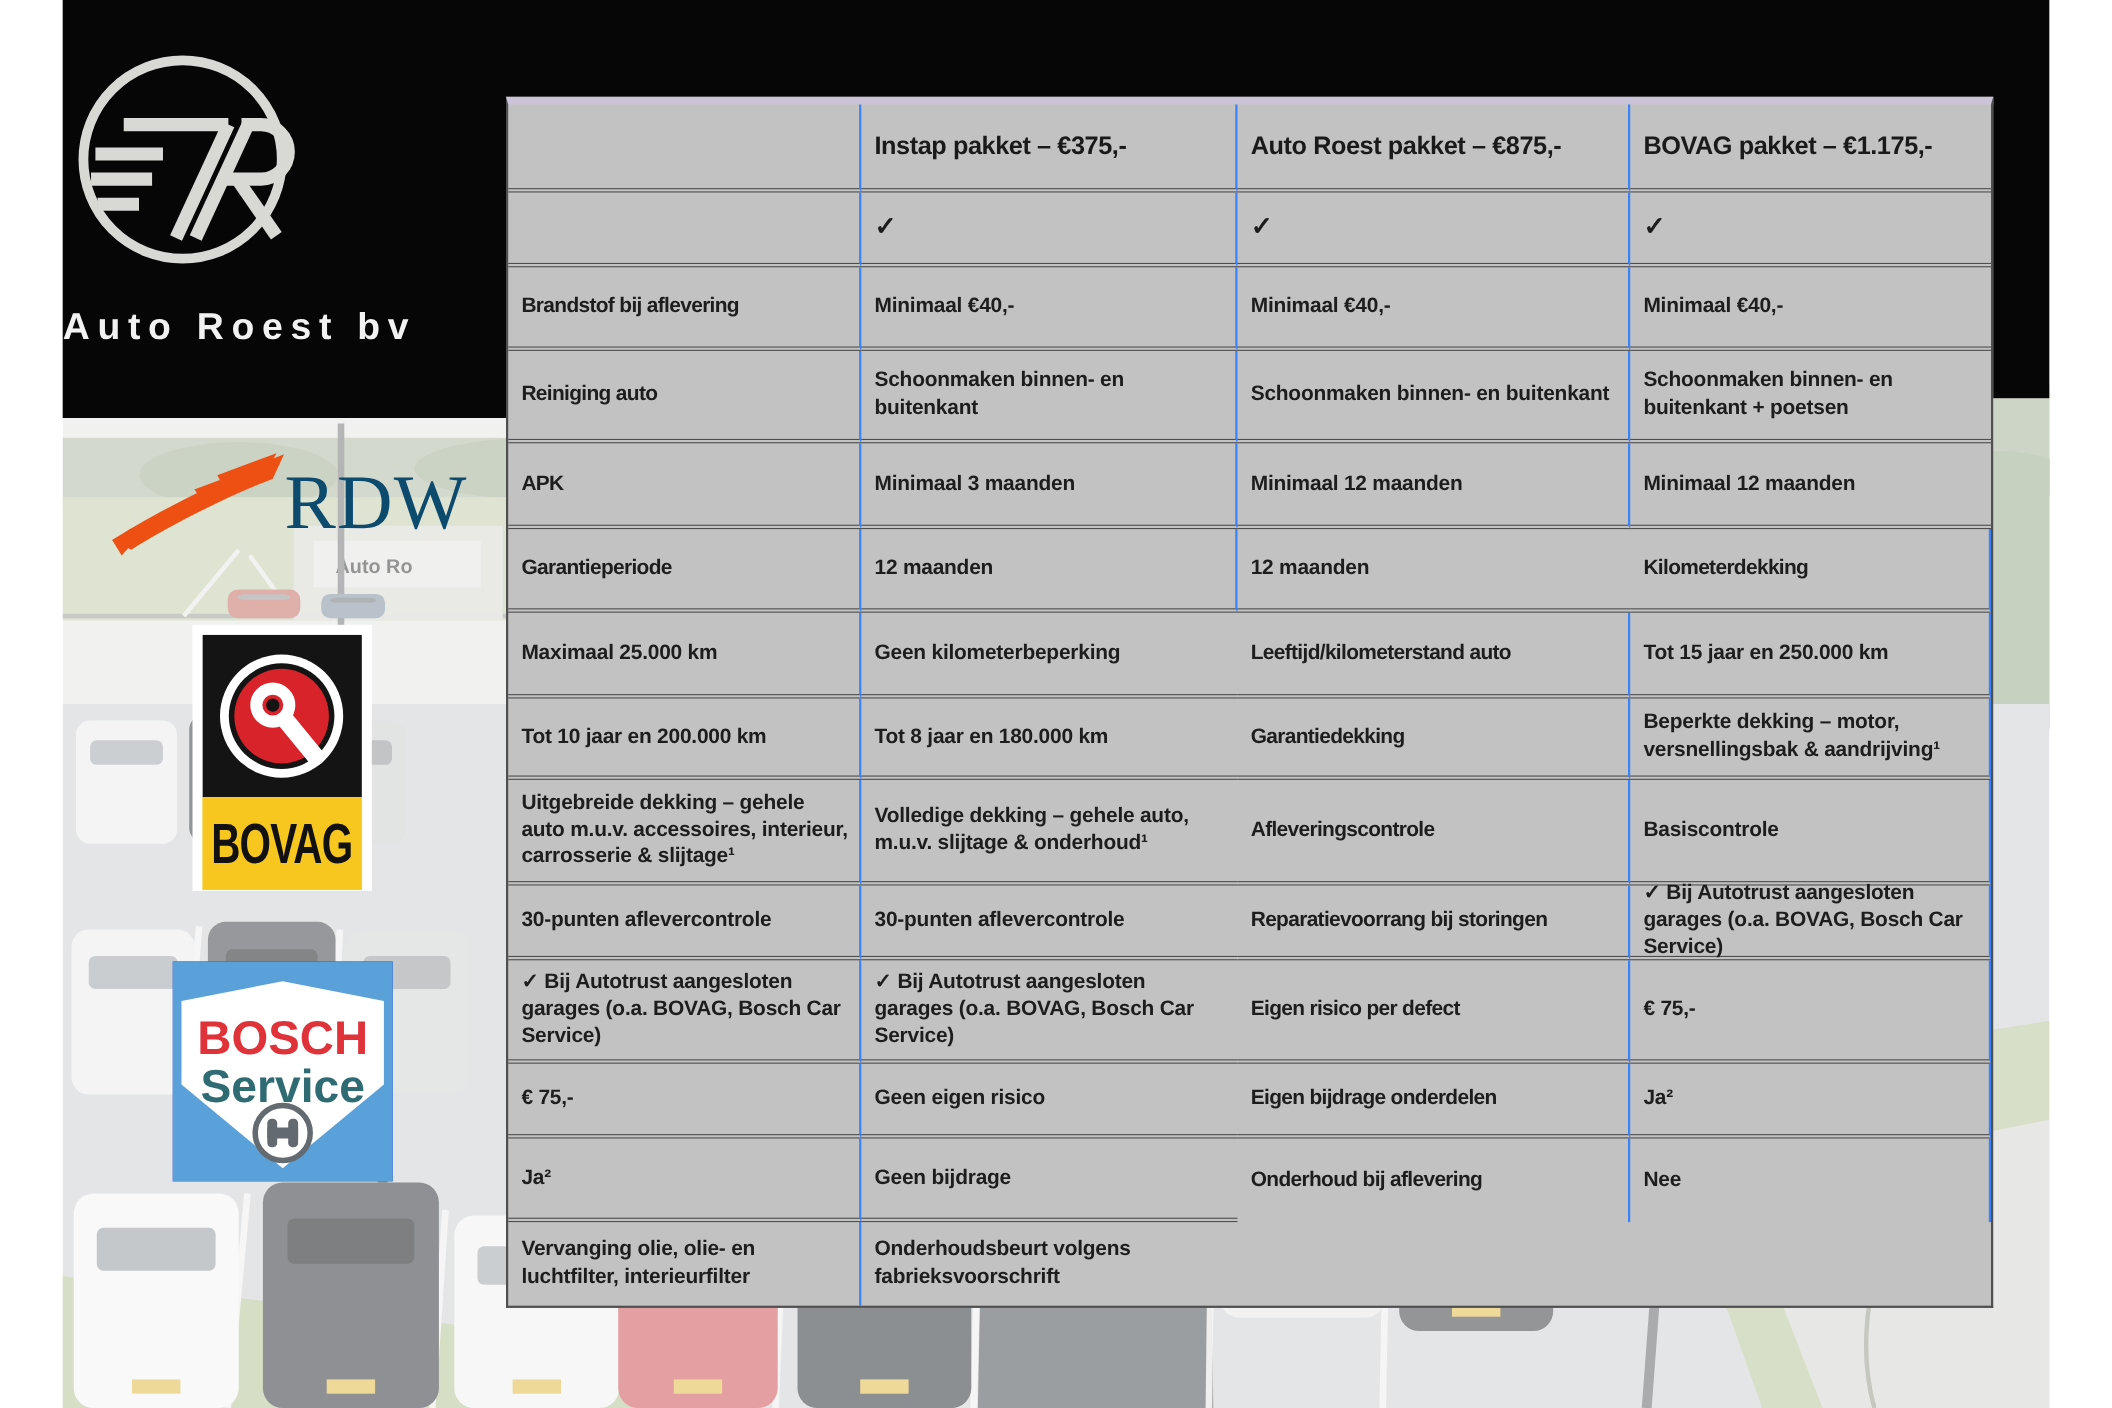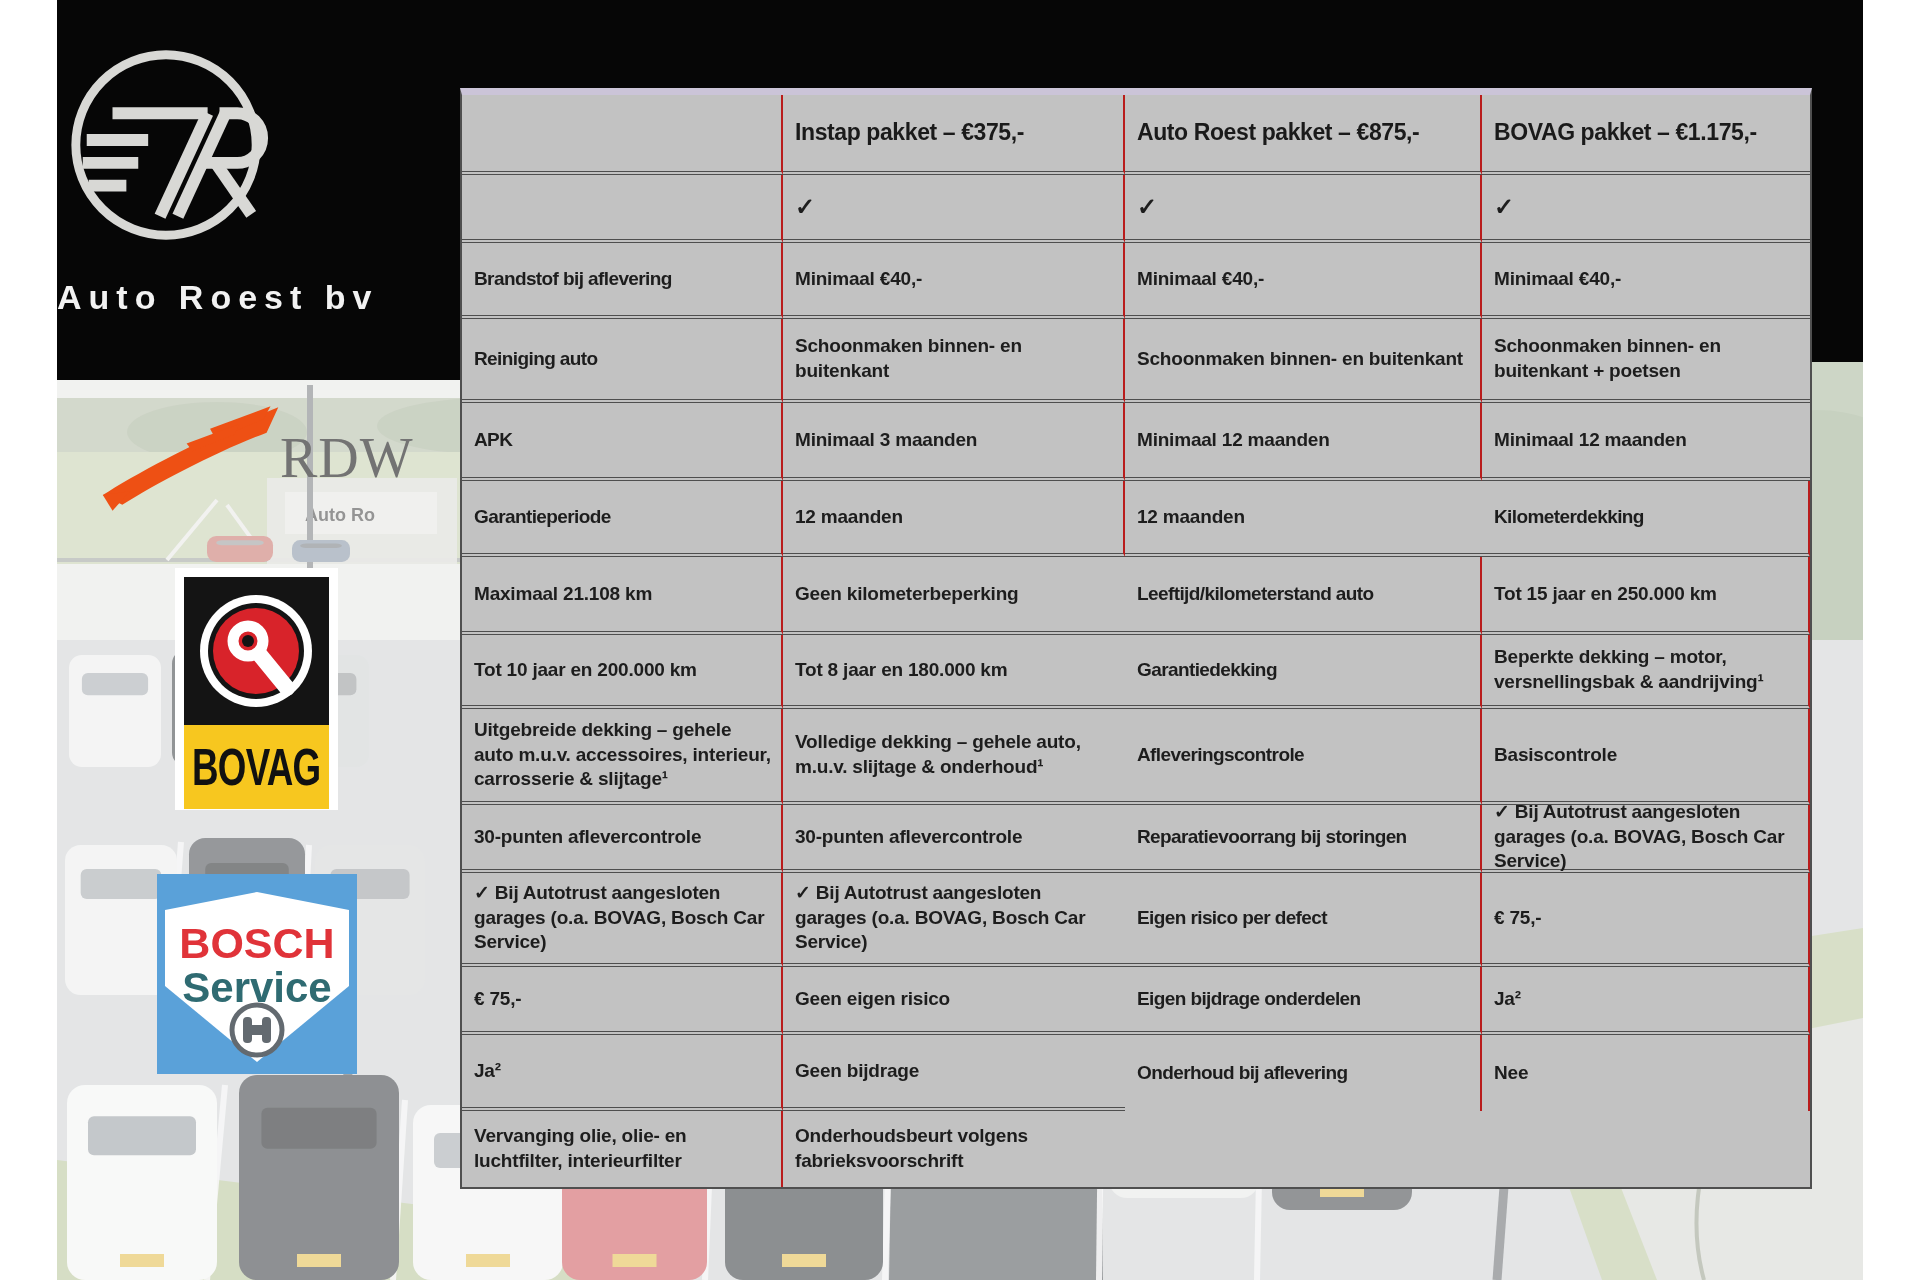--- a/index.html
+++ b/index.html
@@ -8,36 +8,36 @@
   
   .photo{position:absolute;left:57px;top:0;width:1806px;height:1280px;z-index:0;}
   
   .band-rest{position:absolute;left:460px;top:0;width:1403px;height:362px;background:#060606;z-index:1;}
   .logo-box{position:absolute;left:57px;top:0;width:403px;height:380px;background:#060606;z-index:2;
             display:flex;flex-direction:column;}
   .logo-box svg{margin-top:36px;}
   .brand-name{margin-top:24px;color:#f2f2f2;font-size:34px;font-weight:bold;letter-spacing:7px;white-space:nowrap;}
   
   .rdw{position:absolute;left:95px;top:398px;width:330px;height:120px;z-index:2;display:flex;align-items:center;}
-  .rdw-word{font-family:"Liberation Serif",serif;font-size:56px;color:#737373;margin-left:-10px;letter-spacing:1px;}
+  .rdw-word{font-family:"Liberation Serif",serif;font-size:70px;color:#0c4a6e;margin-left:-10px;letter-spacing:1px;}
   
   .bovag{position:absolute;left:175px;top:568px;width:163px;height:242px;background:#ffffff;z-index:2;
          display:flex;flex-direction:column;align-items:center;box-sizing:border-box;padding:9px 9px 0 9px;}
   .bovag-yellow{width:145px;height:84px;background:#f7c71f;margin-top:0;display:flex;align-items:center;justify-content:center;}
   .bovag-word{font-size:46px;font-weight:bold;color:#111;transform:scale(0.8,1.12);letter-spacing:-1px;}
   
   .bosch{position:absolute;left:157px;top:874px;width:200px;height:200px;background:#1d4ed8;z-index:2;}
   
   .pkg-table{position:absolute;left:460px;top:88px;width:1348px;z-index:3;display:grid;
              grid-template-columns:321px 342px 357px 328px;background:#c2c2c2;
              border-top:7px solid #cbc4d8;border-left:2px solid #4f4f4f;border-right:2px solid #4f4f4f;
              border-bottom:2px solid #4f4f4f;}
   .cell{display:flex;align-items:center;box-sizing:border-box;padding:4px 8px 4px 12px;
         color:#1d1d1d;font-weight:bold;line-height:1.3;
-        border-right:2px solid #b91c1c;border-bottom:4px double #4e4e4e;}
+        border-right:2px solid #3b82f6;border-bottom:4px double #4e4e4e;}
   .cell.lastcol{border-right:none;}
   .cell.lastrow{border-bottom:none;}
   .cell.head{font-size:23px;letter-spacing:-0.4px;white-space:nowrap;color:#1a1a1a;}
   .cell.lbl{font-size:19px;letter-spacing:-0.6px;padding-right:20px;}
   .cell.val{font-size:19px;letter-spacing:-0.2px;}
   .cell.check{font-size:24px;}
 </style>
 </head>
 <body>
 
@@ -269,21 +269,21 @@
       <div class="cell val">Schoonmaken binnen- en buitenkant</div>
       <div class="cell val lastcol">Schoonmaken binnen- en buitenkant + poetsen</div>
       <div class="cell lbl">APK</div>
       <div class="cell val">Minimaal 3 maanden</div>
       <div class="cell val">Minimaal 12 maanden</div>
       <div class="cell val lastcol">Minimaal 12 maanden</div>
       <div class="cell lbl">Garantieperiode</div>
       <div class="cell val">12 maanden</div>
       <div class="cell val lastcol">12 maanden</div>
       <div class="cell lbl">Kilometerdekking</div>
-      <div class="cell val">Maximaal 21.108 km</div>
+      <div class="cell val">Maximaal 25.000 km</div>
       <div class="cell val lastcol">Geen kilometerbeperking</div>
       <div class="cell lbl">Leeftijd/kilometerstand auto</div>
       <div class="cell val">Tot 15 jaar en 250.000 km</div>
       <div class="cell val">Tot 10 jaar en 200.000 km</div>
       <div class="cell val lastcol">Tot 8 jaar en 180.000 km</div>
       <div class="cell lbl">Garantiedekking</div>
       <div class="cell val">Beperkte dekking – motor, versnellingsbak &amp; aandrijving¹</div>
       <div class="cell val">Uitgebreide dekking – gehele auto m.u.v. accessoires, interieur, carrosserie &amp; slijtage¹</div>
       <div class="cell val lastcol">Volledige dekking – gehele auto, m.u.v. slijtage &amp; onderhoud¹</div>
       <div class="cell lbl">Afleveringscontrole</div>

